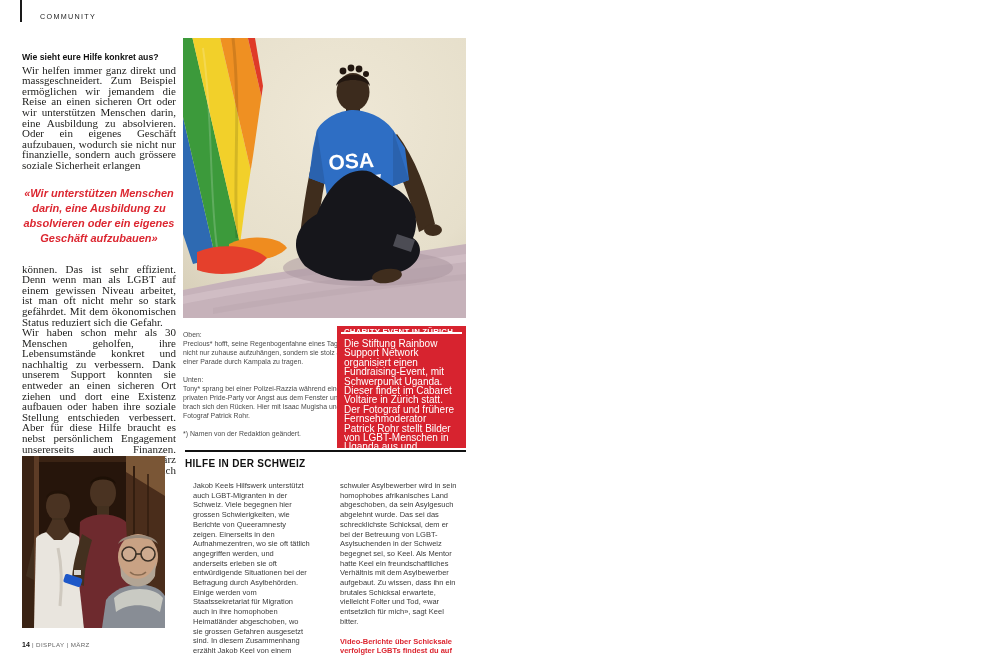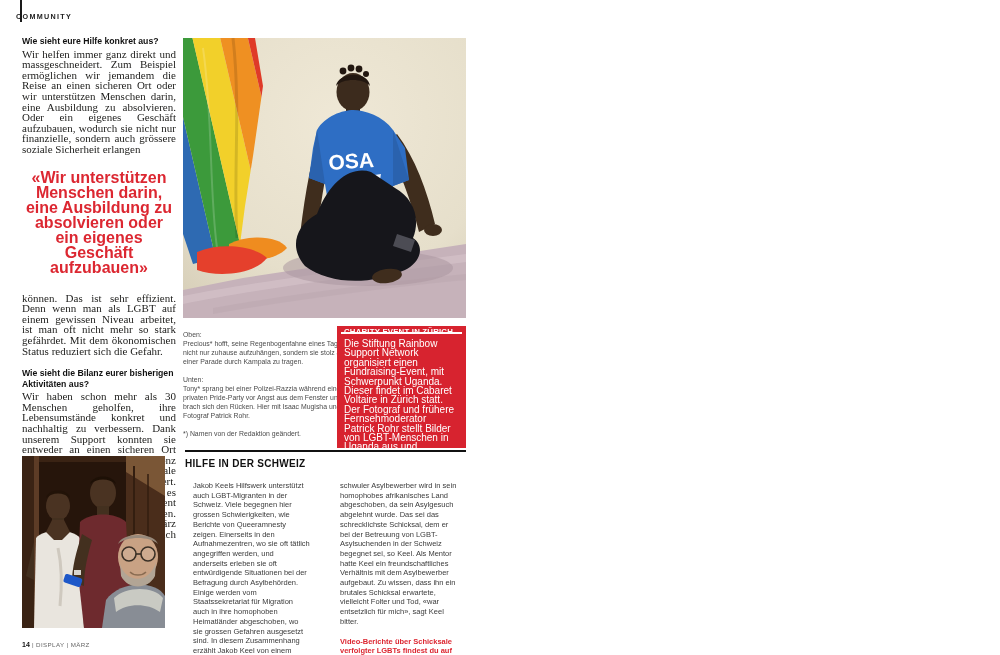--- a/index.html
+++ b/index.html
@@ -2,29 +2,29 @@
 <html><head>
 <meta charset="utf-8">
 <style>
   html,body{margin:0;padding:0;background:#ffffff;}
   .page{
     position:relative;width:1000px;height:655px;background:#ffffff;overflow:hidden;
     font-family:"Liberation Sans","DejaVu Sans",sans-serif;
   }
   
   .kicker-bar{position:absolute;left:20px;top:0;width:2px;height:22px;background:#1a1a1a;}
-  .kicker{position:absolute;left:16px;top:12px;font-size:7.2px;font-weight:700;
+  .kicker{position:absolute;left:40px;top:12px;font-size:7.2px;font-weight:400;
     letter-spacing:1.3px;color:#222;}
   
-  .col-left{position:absolute;left:22px;top:36px;width:154px;color:#1d1d1b;}
+  .col-left{position:absolute;left:22px;top:52px;width:154px;color:#1d1d1b;}
   .qa-heading{font-size:8.7px;font-weight:700;line-height:10.6px;color:#111;margin:0 0 2px 0;}
   .body-serif{font-family:"Liberation Serif","DejaVu Serif",serif;font-size:11px;
     line-height:10.6px;text-align:justify;margin:0 0 0 0;color:#1d1d1b;}
-  .pull-quote{margin:15px 0 18px 0;font-size:16px;line-height:15px;font-weight:700;
-    text-align:center;color:#dc2731;}
+  .pull-quote{margin:15px 0 18px 0;font-size:11px;line-height:15px;font-weight:700;
+    text-align:center;color:#dc2731;font-style:italic;}
   .qa-heading2{margin-top:12px;}
   
   .photo-main{position:absolute;left:183px;top:38px;width:283px;height:280px;overflow:hidden;}
   
   .caption-block{position:absolute;left:183px;top:330px;width:172px;font-size:6.9px;
     line-height:9px;color:#4b4b4b;}
   .caption-block p{margin:0;}
   .cap-gap{margin-top:9px !important;}
   
   .charity-box{position:absolute;left:337px;top:307px;width:129px;height:122px;
@@ -54,21 +54,20 @@
 <div class="page">
 
   <div class="kicker-bar"></div>
   <div class="kicker">COMMUNITY</div>
 
   <div class="col-left">
     <p class="qa-heading">Wie sieht eure Hilfe konkret aus?</p>
     <p class="body-serif">Wir helfen immer ganz direkt und massgeschneidert. Zum Beispiel ermöglichen wir jemandem die Reise an einen sicheren Ort oder wir unterstützen Menschen darin, eine Ausbildung zu absolvieren. Oder ein eigenes Geschäft aufzubauen, wodurch sie nicht nur finanzielle, sondern auch grössere soziale Sicherheit erlangen</p>
     <p class="pull-quote">«Wir unterstützen Menschen darin, eine Ausbildung zu absolvieren oder ein eigenes Geschäft aufzubauen»</p>
     <p class="body-serif">können. Das ist sehr effizient. Denn wenn man als LGBT auf einem gewissen Niveau arbeitet, ist man oft nicht mehr so stark gefährdet. Mit dem ökonomischen Status reduziert sich die Gefahr.</p>
-    <p class="qa-heading qa-heading2">Wie sieht die Bilanz eurer bisherigen Aktivitäten aus?</p>
     <p class="body-serif">Wir haben schon mehr als 30 Menschen geholfen, ihre Lebensumstände konkret und nachhaltig zu verbessern. Dank unserem Support konnten sie entweder an einen sicheren Ort ziehen und dort eine Existenz aufbauen oder haben ihre soziale Stellung entschieden verbessert. Aber für diese Hilfe braucht es nebst persönlichem Engagement unsererseits auch Finanzen. Deshalb organisieren wir im März einen Fundraising-Event in Zürich (siehe Box). ||</p>
   </div>
 
   <div class="photo-main">
     <svg width="283" height="280" viewBox="0 0 283 280" xmlns="http://www.w3.org/2000/svg">
       <defs>
         <radialGradient id="wallgrad" cx="55%" cy="30%" r="80%">
           <stop offset="0%" stop-color="#efe8d6"></stop>
           <stop offset="70%" stop-color="#e6dfcb"></stop>
           <stop offset="100%" stop-color="#d9d1bb"></stop>

